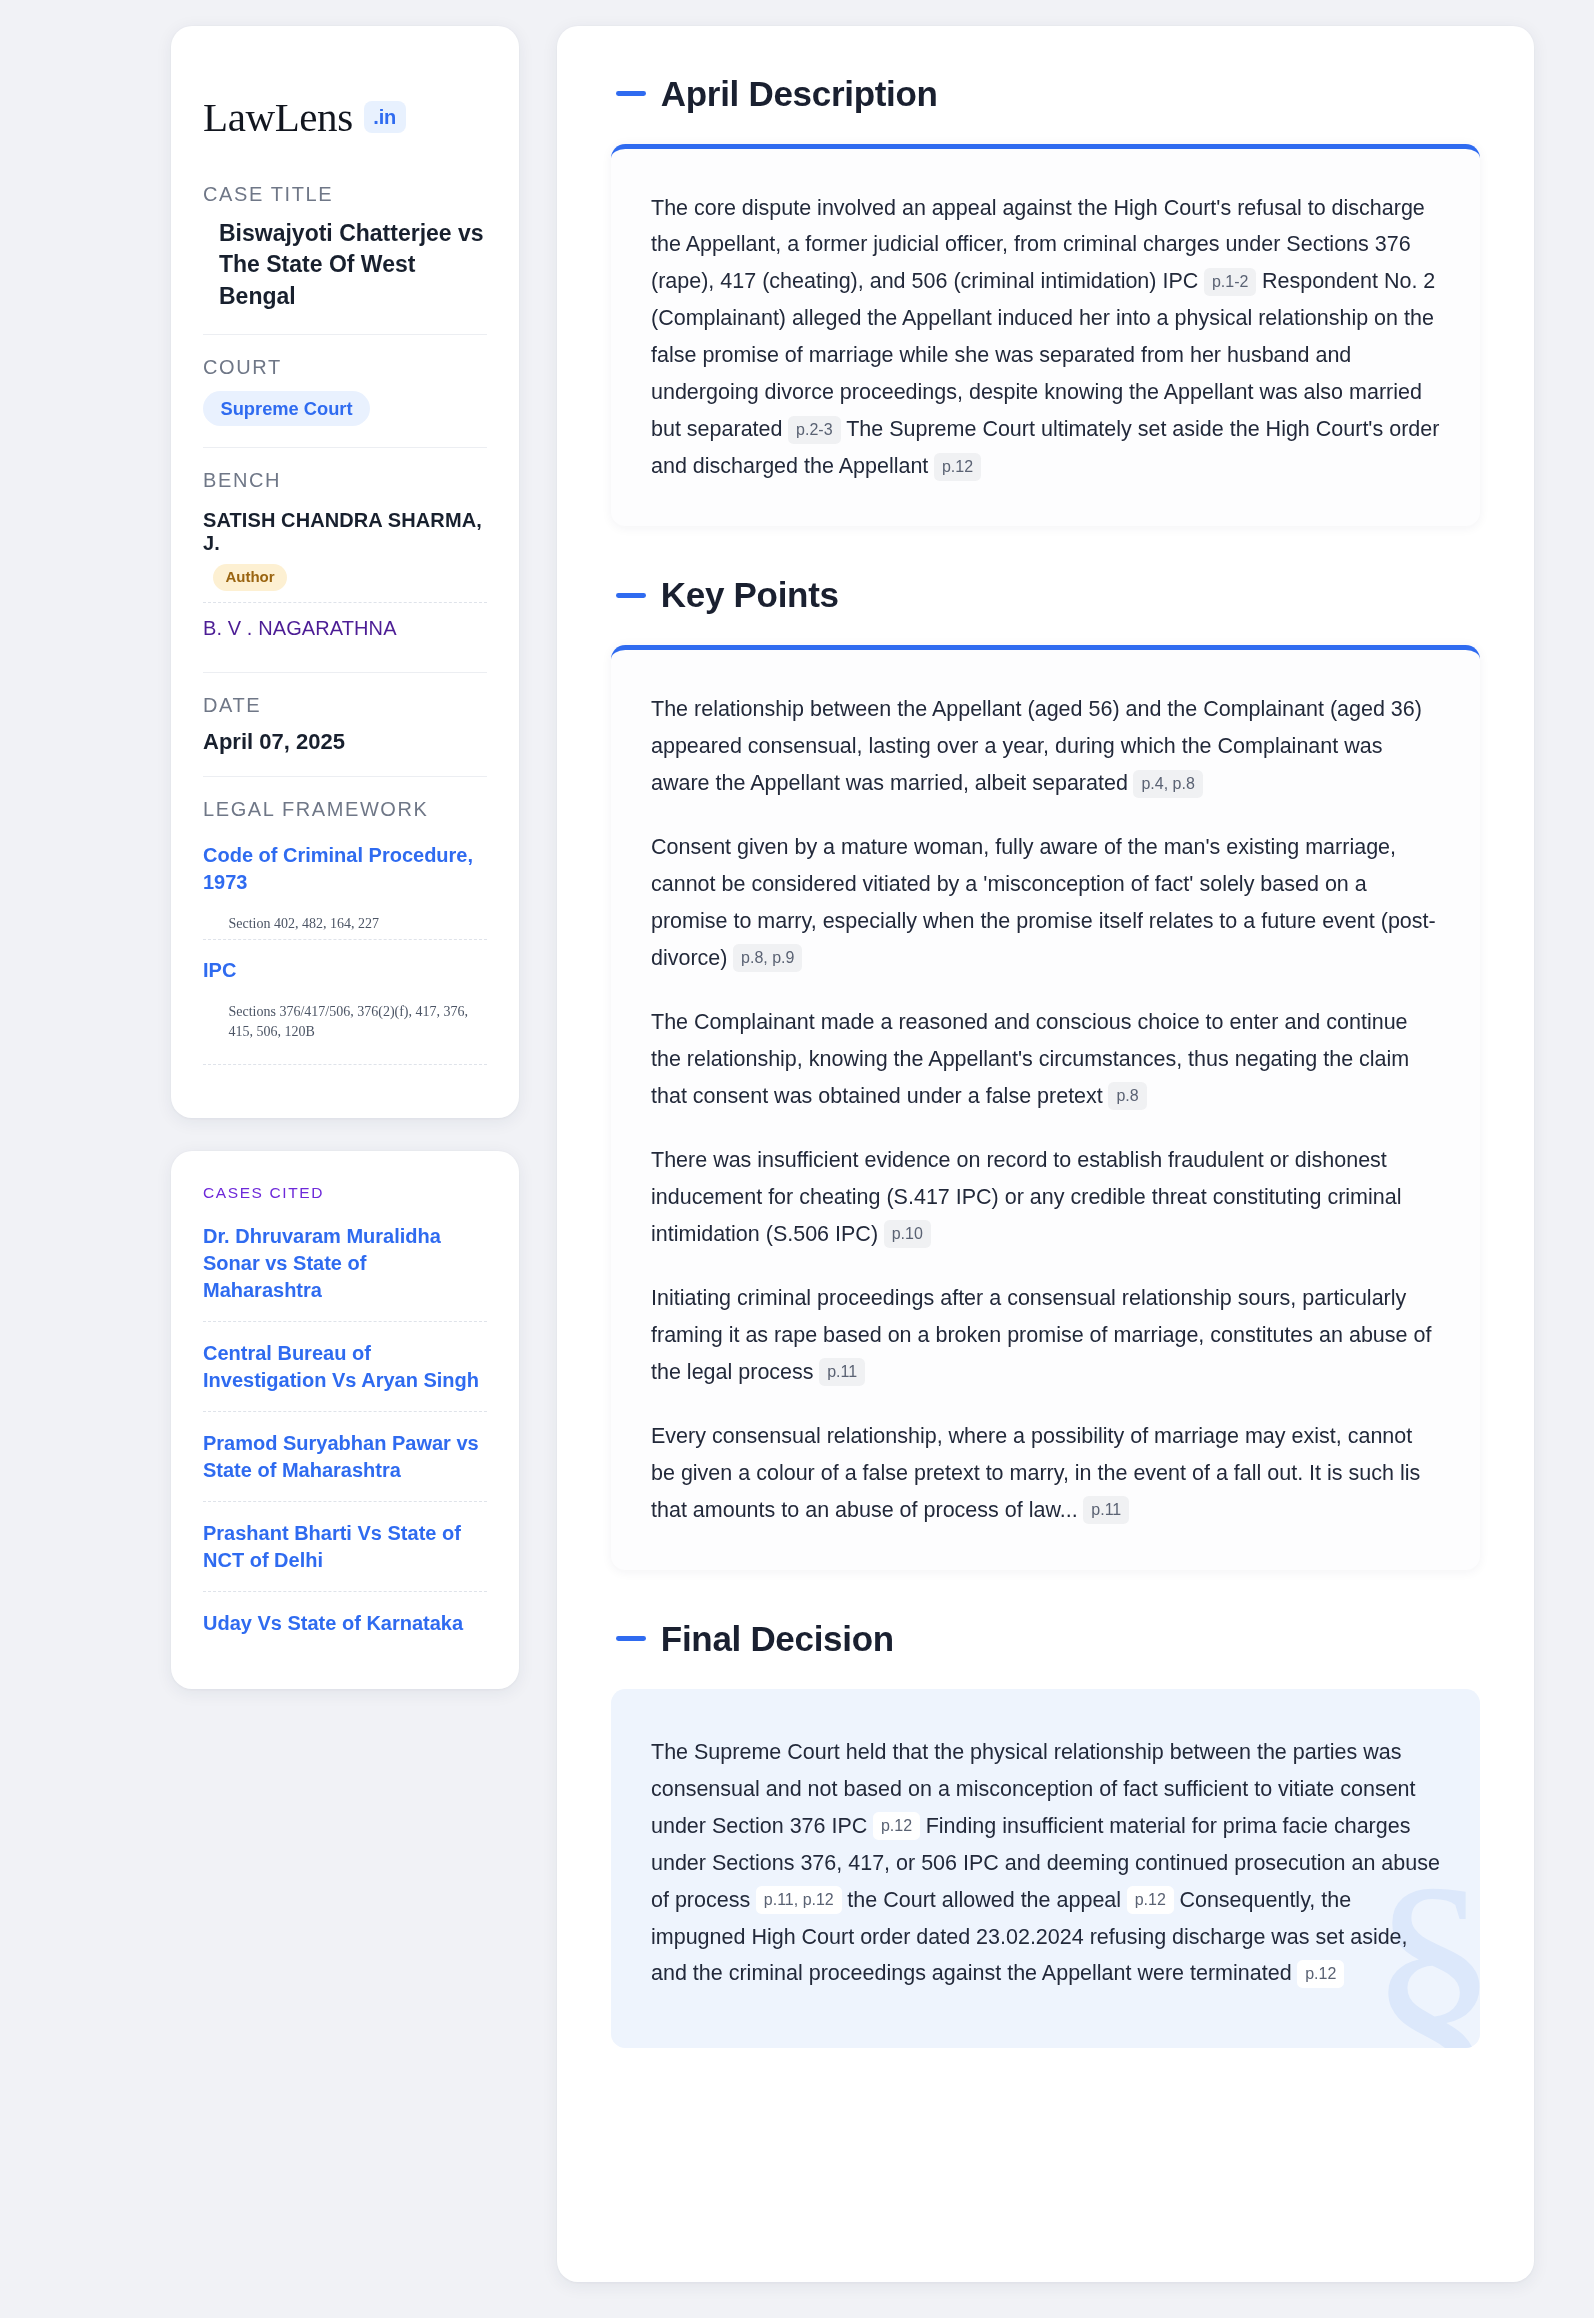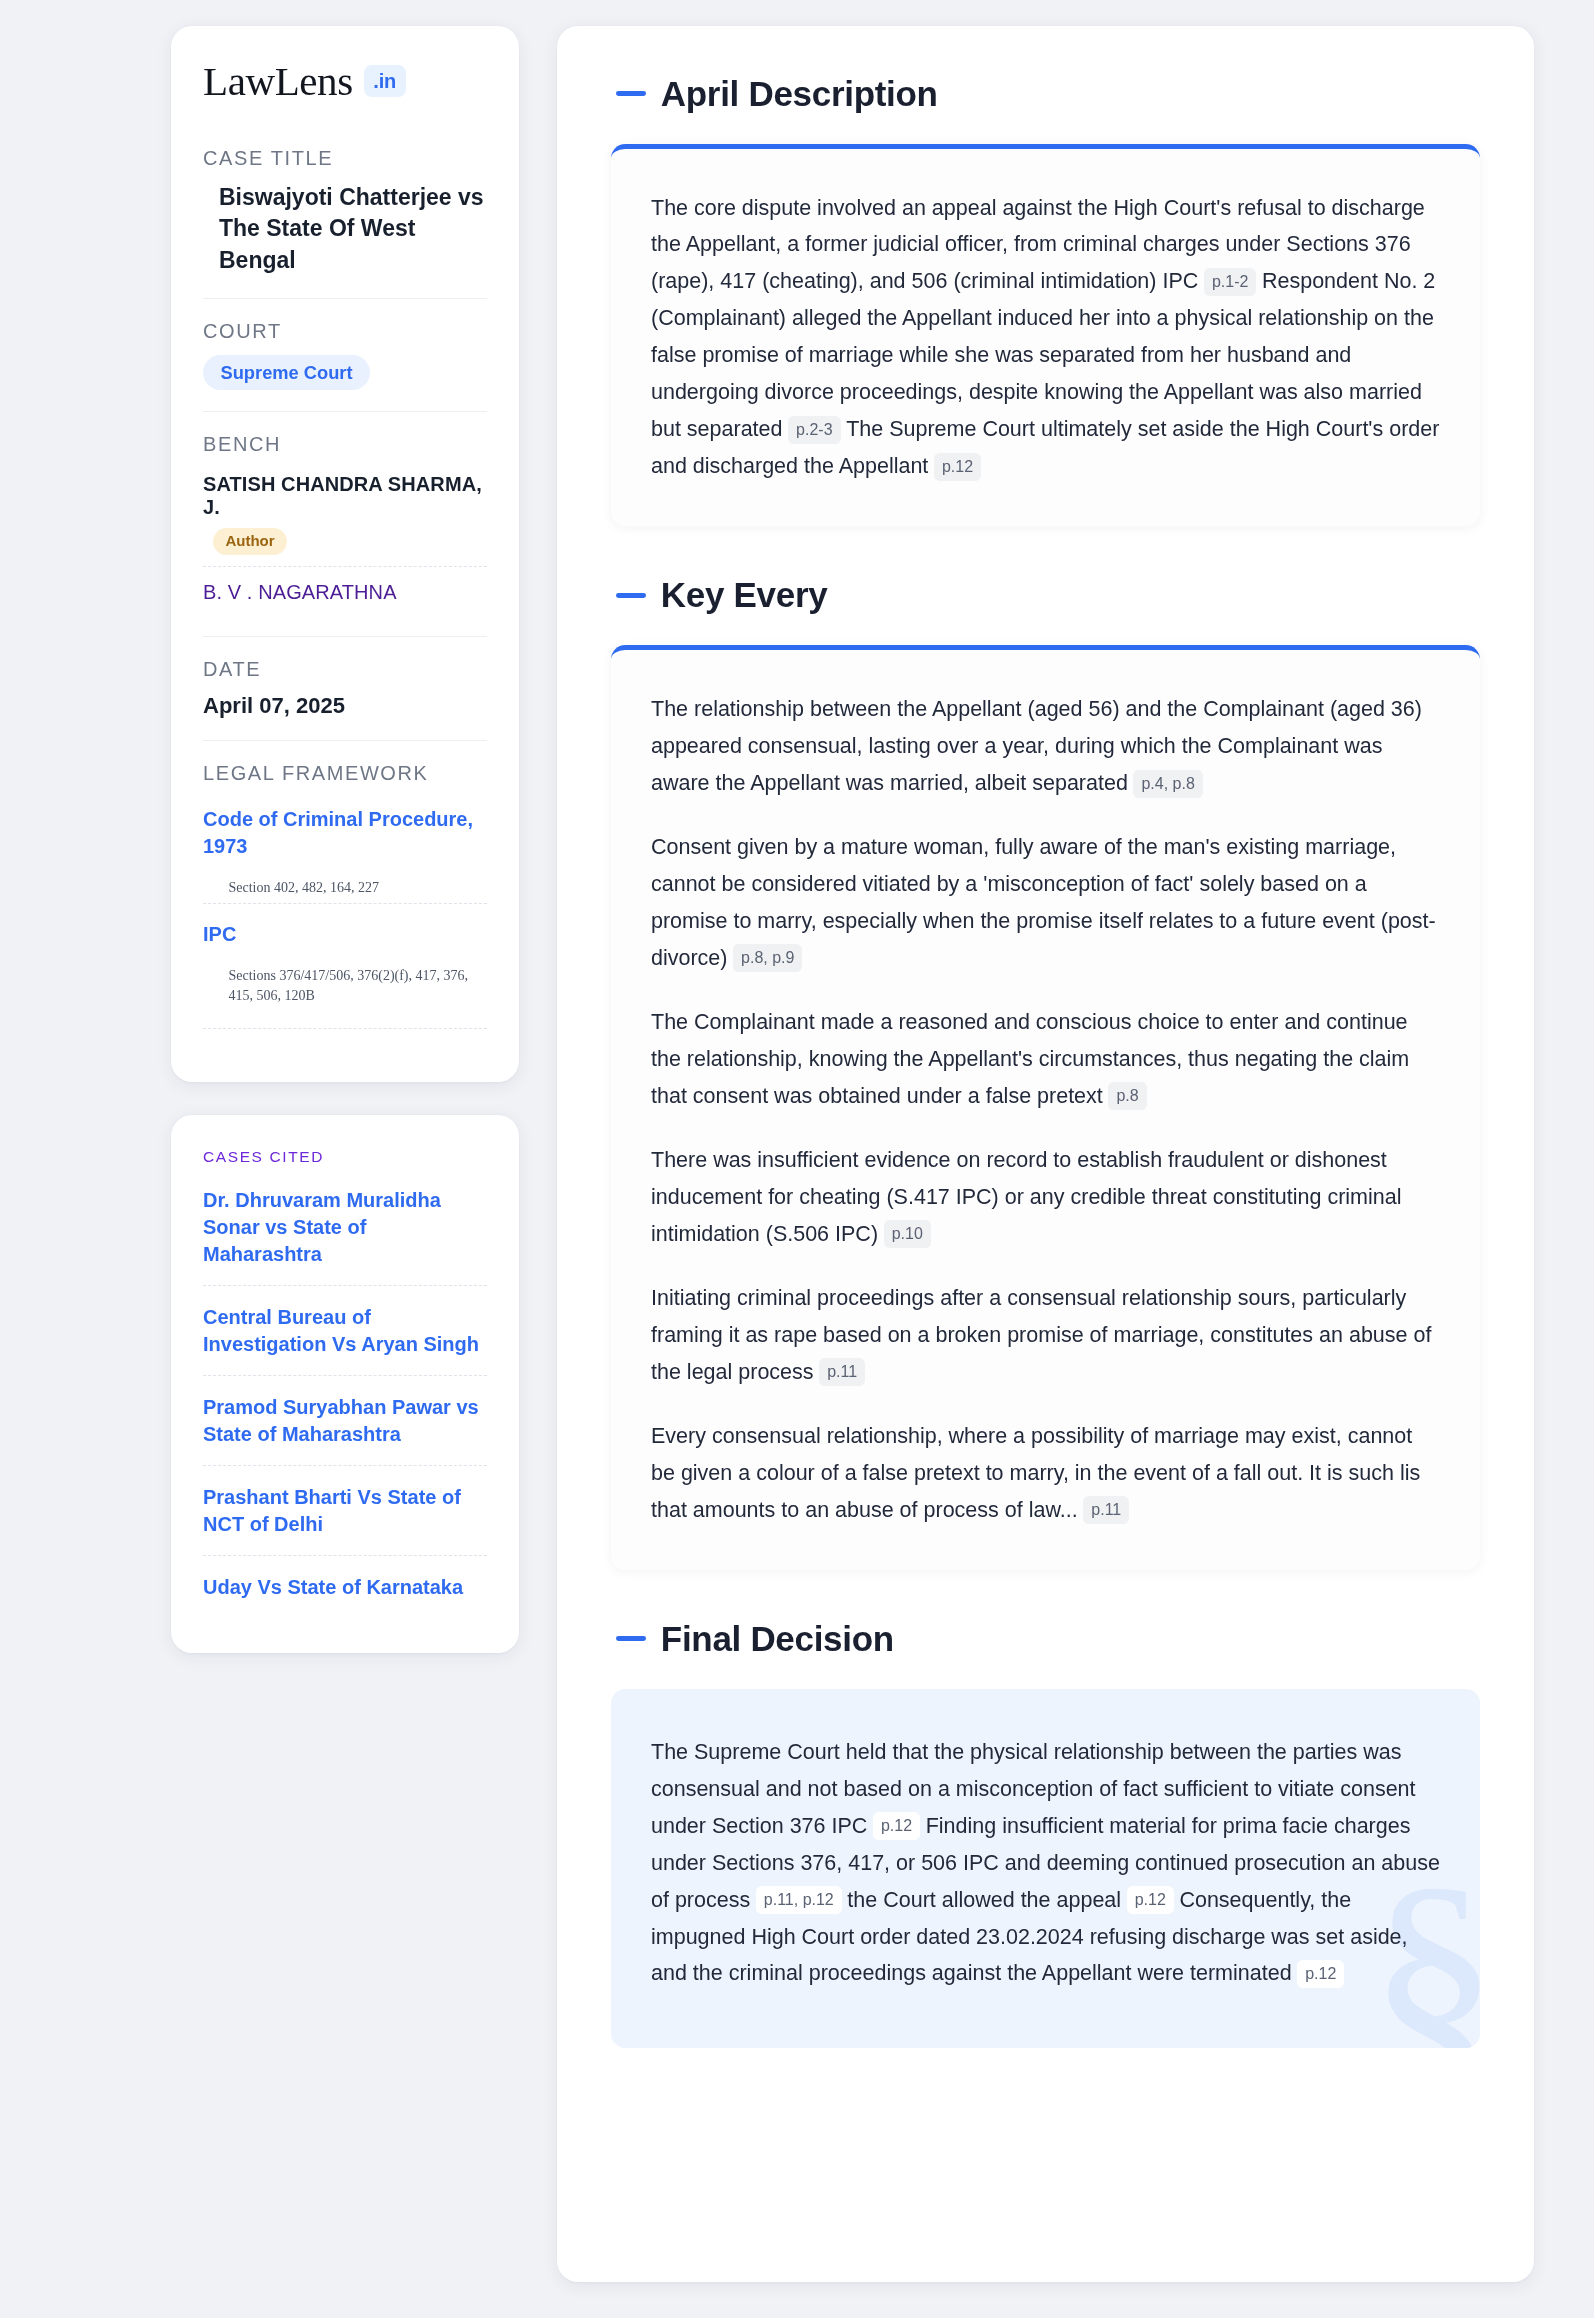--- a/index.html
+++ b/index.html
@@ -36,20 +36,21 @@
 
   .sidebar-main { padding: 35px 32px 32px 32px; }
   .sidebar-cited { padding: 33px 32px 35px 32px; }
 
   
   .logo-row {
     display: flex;
     align-items: center;
     gap: 11px;
     margin-bottom: 45px;
+    margin-top: 36px;
   }
   .logo-text {
     font-family: "Liberation Serif", "DejaVu Serif", serif;
     font-size: 41px;
     font-weight: 400;
     color: #12161f;
     letter-spacing: -0.4px;
     line-height: 1;
   }
   .logo-badge {
@@ -317,21 +318,21 @@
             <span class="head-dash"></span>
             <h2 class="head-title">April Description</h2>
           </div>
           <div class="body-card">
             <p class="para"><span>The core dispute involved an appeal against the High Court's refusal to discharge the Appellant, a former judicial officer, from criminal charges under Sections 376 (rape), 417 (cheating), and 506 (criminal intimidation) IPC</span><span class="cite">p.1-2</span><span>Respondent No. 2 (Complainant) alleged the Appellant induced her into a physical relationship on the false promise of marriage while she was separated from her husband and undergoing divorce proceedings, despite knowing the Appellant was also married but separated</span><span class="cite">p.2-3</span><span>The Supreme Court ultimately set aside the High Court's order and discharged the Appellant</span><span class="cite">p.12</span></p>
           </div>
         </section>
         <section class="section">
           <div class="section-head">
             <span class="head-dash"></span>
-            <h2 class="head-title">Key Every</h2>
+            <h2 class="head-title">Key Points</h2>
           </div>
           <div class="body-card">
             <p class="para"><span>The relationship between the Appellant (aged 56) and the Complainant (aged 36) appeared consensual, lasting over a year, during which the Complainant was aware the Appellant was married, albeit separated</span><span class="cite">p.4, p.8</span></p>
             <p class="para"><span>Consent given by a mature woman, fully aware of the man's existing marriage, cannot be considered vitiated by a 'misconception of fact' solely based on a promise to marry, especially when the promise itself relates to a future event (post-divorce)</span><span class="cite">p.8, p.9</span></p>
             <p class="para"><span>The Complainant made a reasoned and conscious choice to enter and continue the relationship, knowing the Appellant's circumstances, thus negating the claim that consent was obtained under a false pretext</span><span class="cite">p.8</span></p>
             <p class="para"><span>There was insufficient evidence on record to establish fraudulent or dishonest inducement for cheating (S.417 IPC) or any credible threat constituting criminal intimidation (S.506 IPC)</span><span class="cite">p.10</span></p>
             <p class="para"><span>Initiating criminal proceedings after a consensual relationship sours, particularly framing it as rape based on a broken promise of marriage, constitutes an abuse of the legal process</span><span class="cite">p.11</span></p>
             <p class="para"><span>Every consensual relationship, where a possibility of marriage may exist, cannot be given a colour of a false pretext to marry, in the event of a fall out. It is such lis that amounts to an abuse of process of law...</span><span class="cite">p.11</span></p>
           </div>
         </section>

